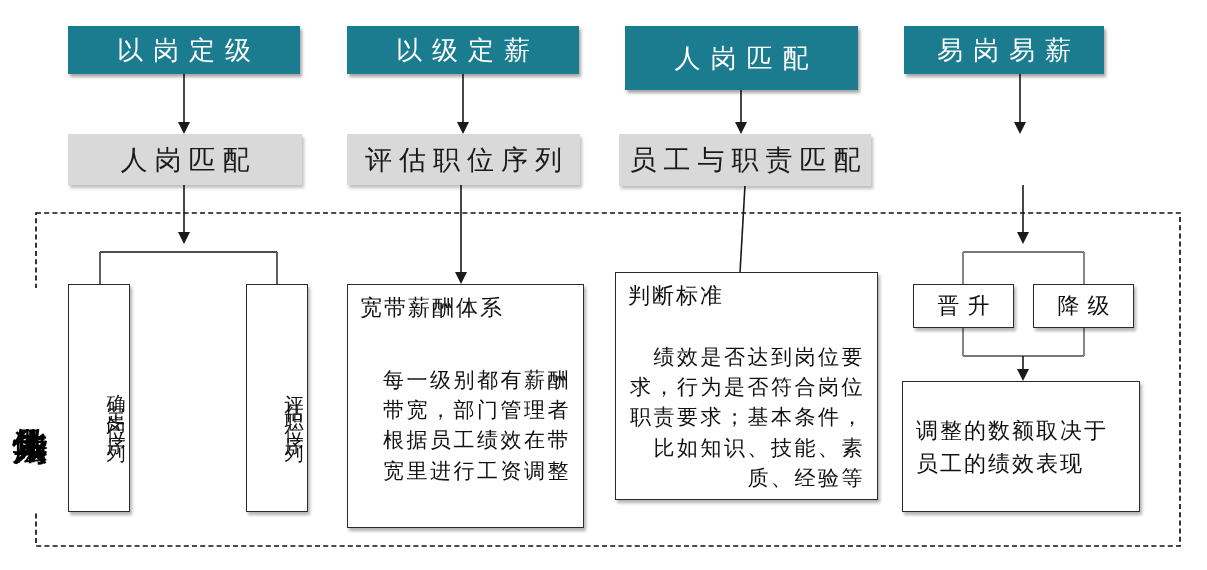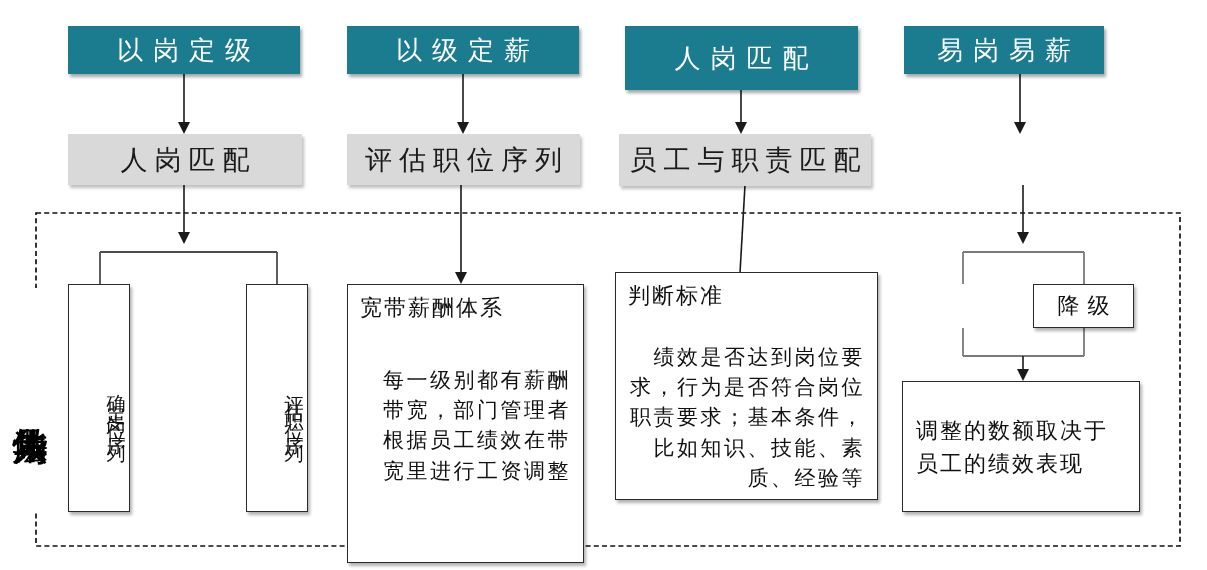--- a/index.html
+++ b/index.html
@@ -106,29 +106,30 @@
   <div class="box teal" style="left:625px;top:26px;width:233px;height:64px">人岗匹配</div>
   <div class="box teal" style="left:904px;top:26px;width:200px;height:48px">易岗易薪</div>
 
   <div class="box grayb" style="left:68px;top:134px;width:234px;height:51px">人岗匹配</div>
   <div class="box grayb" style="left:347px;top:134px;width:233px;height:51px">评估职位序列</div>
   <div class="box grayb" style="left:619px;top:134px;width:252px;height:52px">员工与职责匹配</div>
 
   <div class="box whiteb vtext" style="left:68px;top:284px;width:62px;height:228px">确定岗位序列</div>
   <div class="box whiteb vtext" style="left:246px;top:284px;width:62px;height:228px">评估职位序列</div>
 
-  <div class="box whiteb detail" style="left:347px;top:284px;width:237px;height:279px">
+  <div class="box whiteb detail" style="left:347px;top:284px;width:237px;height:244px">
     <div class="dtitle">宽带薪酬体系</div>
     <div class="dbody">每一级别都有薪酬带宽，部门管理者根据员工绩效在带宽里进行工资调整</div>
   </div>
 
   <div class="box whiteb detail" style="left:615px;top:272px;width:263px;height:228px">
     <div class="dtitle">判断标准</div>
     <div class="dbody" style="margin-top:31px">绩效是否达到岗位要求，行为是否符合岗位职责要求；基本条件，比如知识、技能、素质、经验等</div>
   </div>
 
+  <div class="box whiteb opt" style="left:913px;top:284px;width:101px;height:44px">晋升</div>
   <div class="box whiteb opt" style="left:1033px;top:284px;width:101px;height:44px">降级</div>
 
   <div class="box whiteb result" style="left:902px;top:381px;width:238px;height:131px">调整的数额取决于员工的绩效表现</div>
 
   <div class="grouplabel">华为具体做法</div>
 
 </div>
 
 </body></html>

